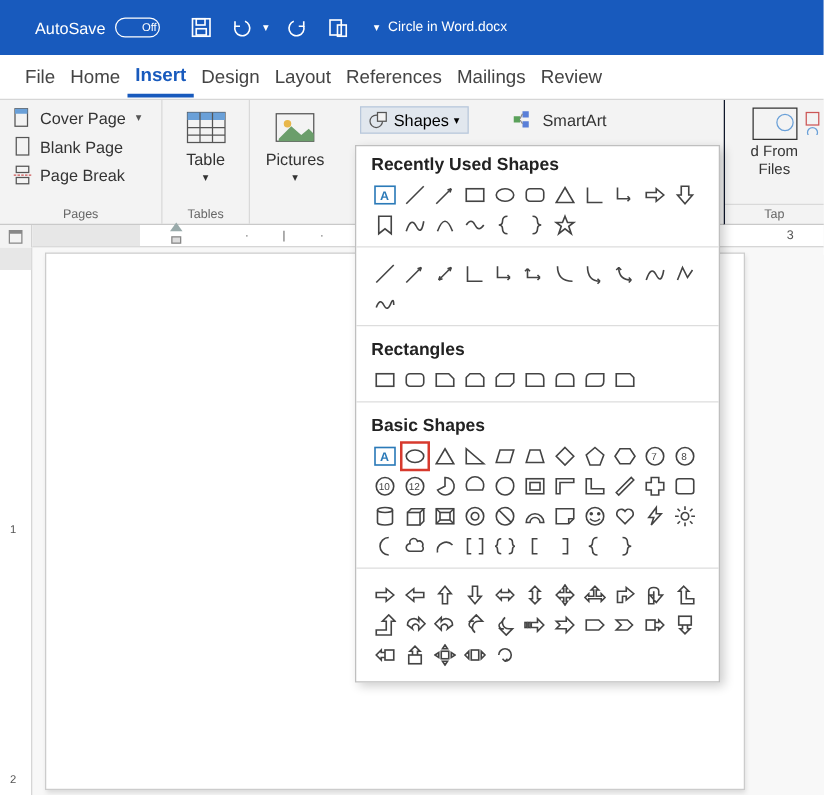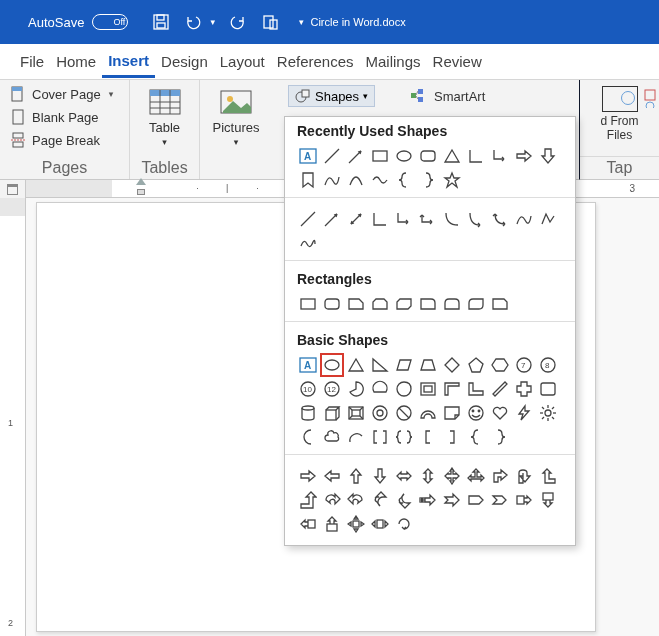--- a/index.html
+++ b/index.html
@@ -16,21 +16,21 @@
   .chev-sm { font-size: 9px; color: #fff; margin-left: -6px; }
 
   
   .tabs { height: 36px; background: #fff; display: flex; align-items: center; padding-left: 14px; border-bottom: 1px solid #d6d6d6; }
   .tab { font-size: 15px; color: #444; padding: 6px 6px; cursor: pointer; }
   .tab.active { color: #185abd; border-bottom: 3px solid #185abd; font-weight: 700; margin-bottom: -1px; }
 
   
   .ribbon { height: 100px; background: #f3f3f3; display: flex; border-bottom: 1px solid #c9c9c9; position: relative; }
   .group { border-right: 1px solid #d9d9d9; display: flex; flex-direction: column; justify-content: space-between; padding: 4px 8px 0 8px; position: relative; }
-  .group-label { font-size: 16px; color: #666; text-align: center; padding: 2px 0; }
+  .group-label { font-size: 10px; color: #666; text-align: center; padding: 2px 0; }
   .group-body { flex: 1; display: flex; flex-direction: column; justify-content: flex-start; gap: 3px; }
   .ribbon-item { display: flex; align-items: center; gap: 6px; font-size: 13px; color: #333; padding: 2px 2px; cursor: pointer; white-space: nowrap; }
   .ribbon-item .chev { font-size: 9px; color: #555; margin-left: 2px; }
   .big-btn { display: flex; flex-direction: column; align-items: center; gap: 2px; font-size: 13px; color: #333; padding: 4px 6px 0; cursor: pointer; }
   .big-btn .chev { font-size: 9px; }
   .icon16 { width: 16px; height: 16px; }
   .icon32 { width: 34px; height: 30px; }
 
   
   .shapes-btn { display: inline-flex; align-items: center; gap: 4px; background: #e1e7ee; border: 1px solid #b8c7db; padding: 2px 6px; font-size: 13px; position: absolute; left: 288px; top: 85px; z-index: 20; }

